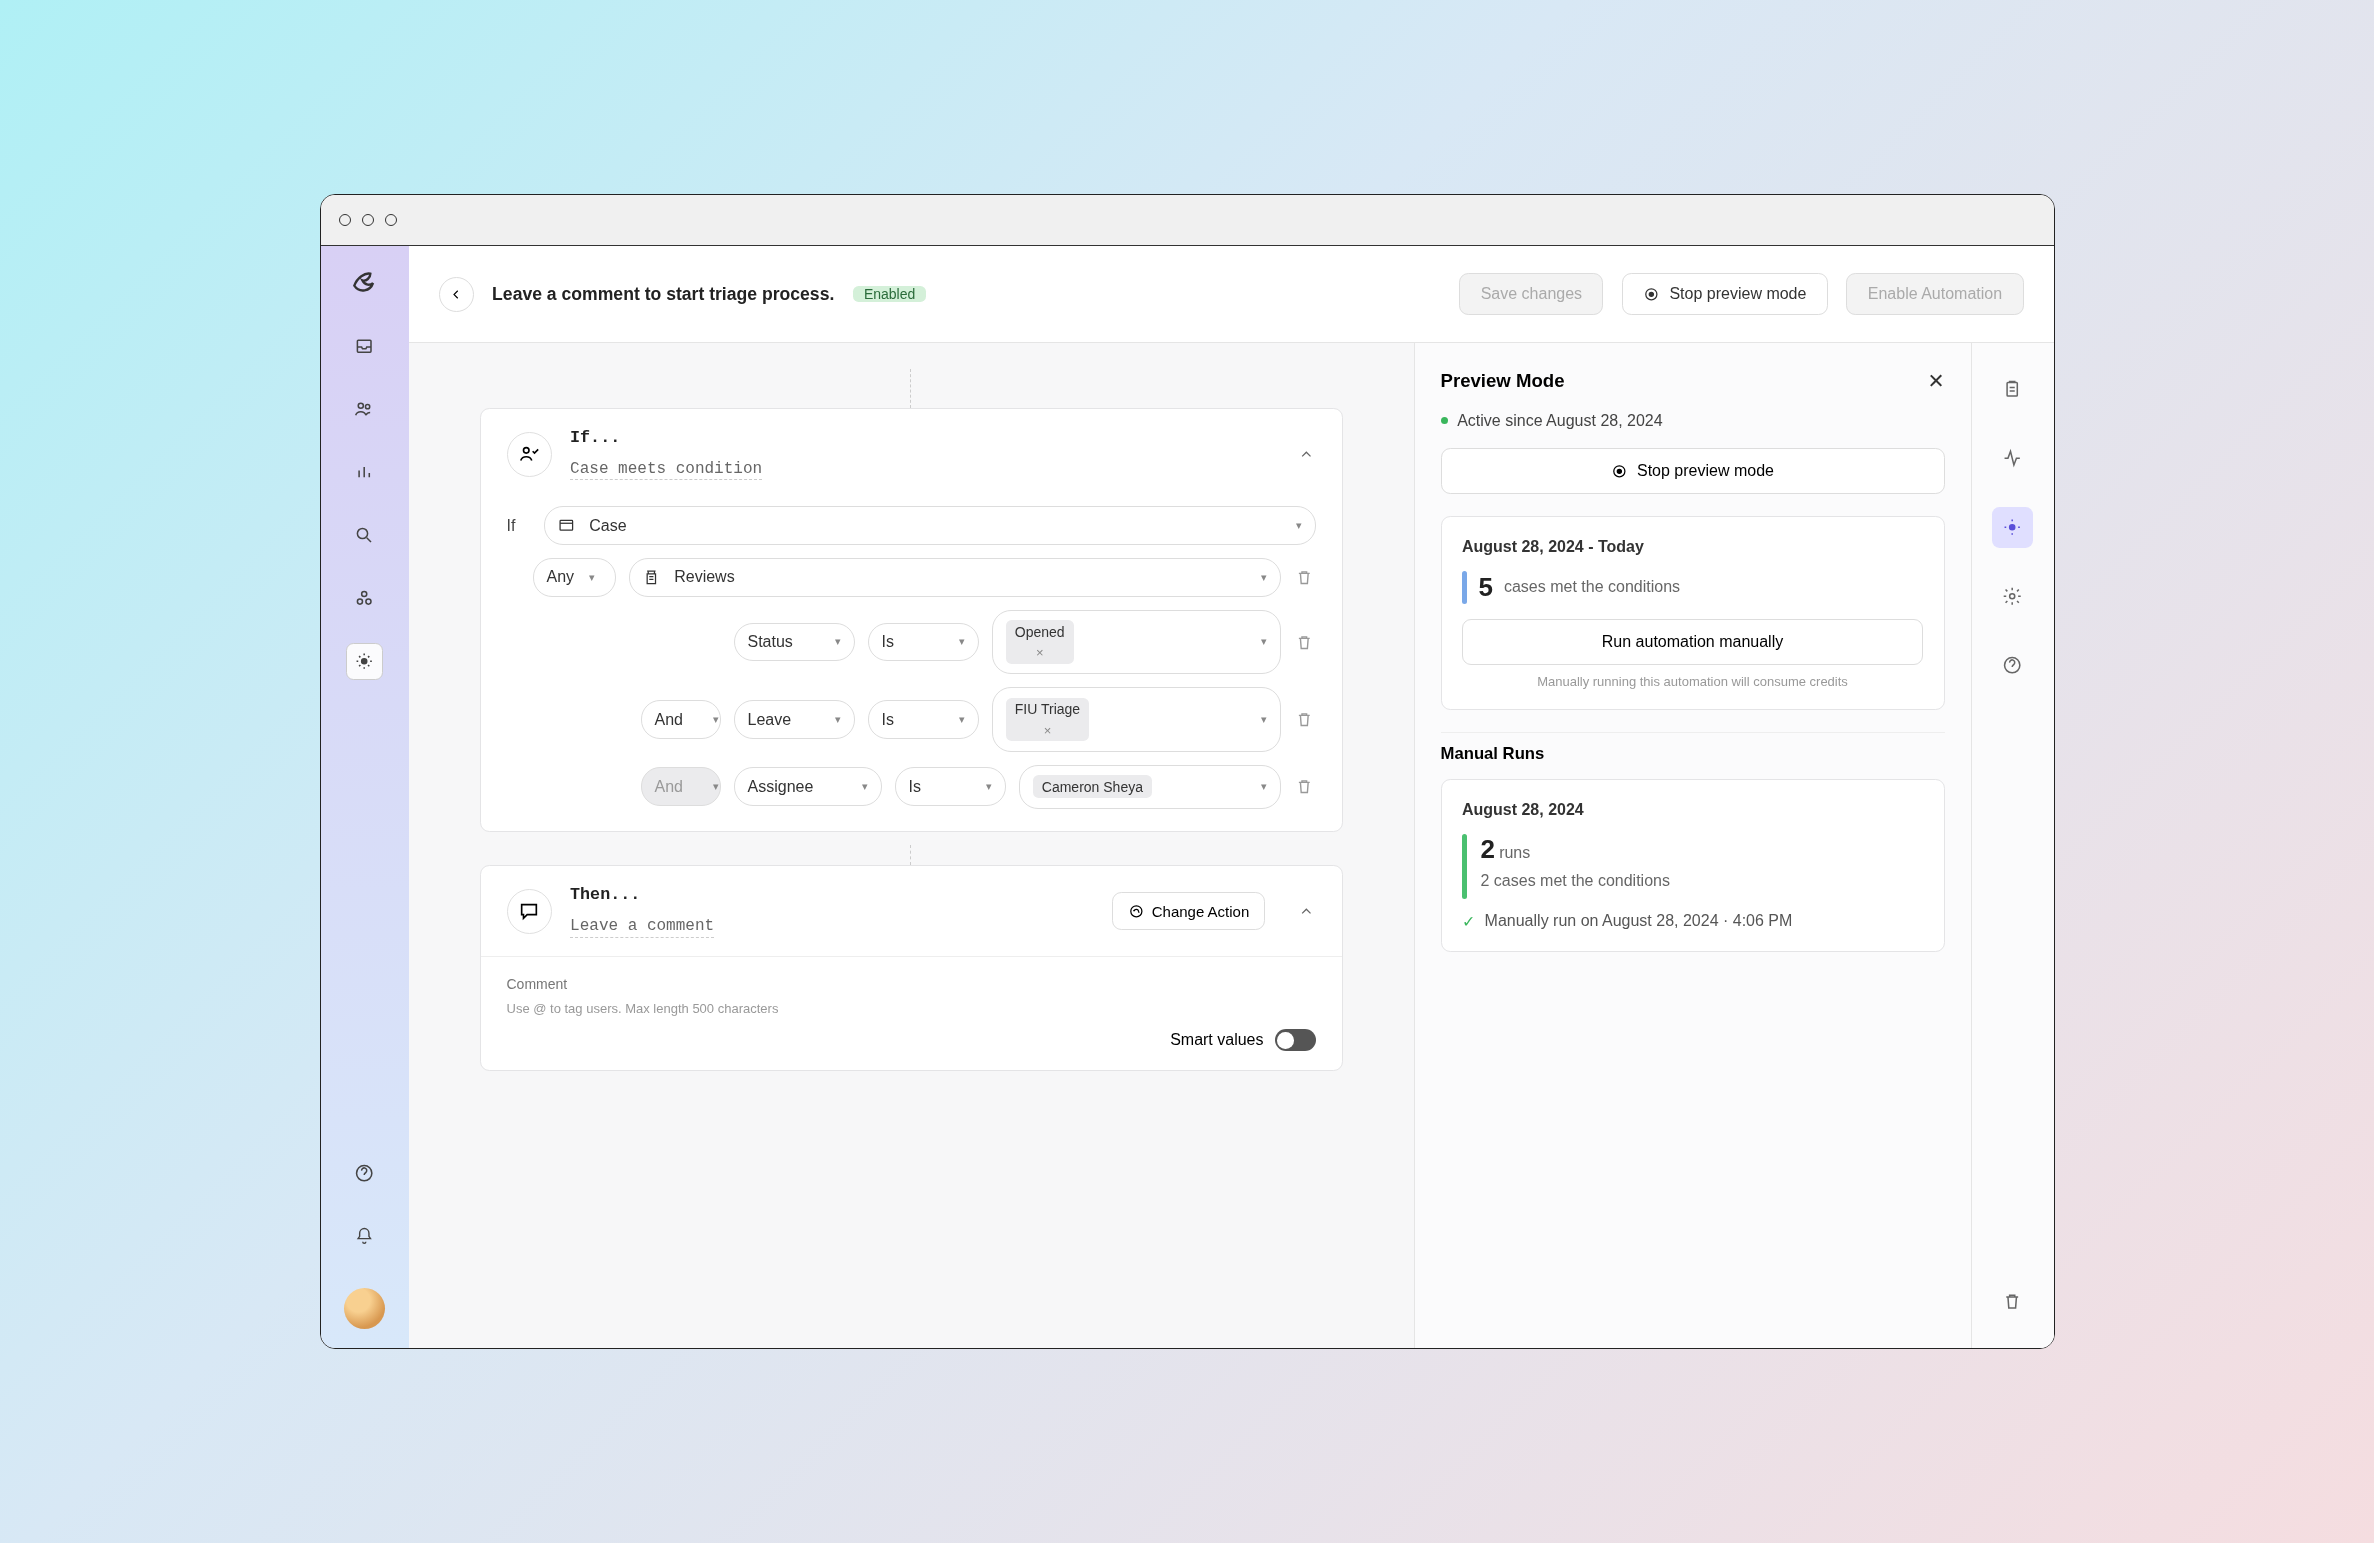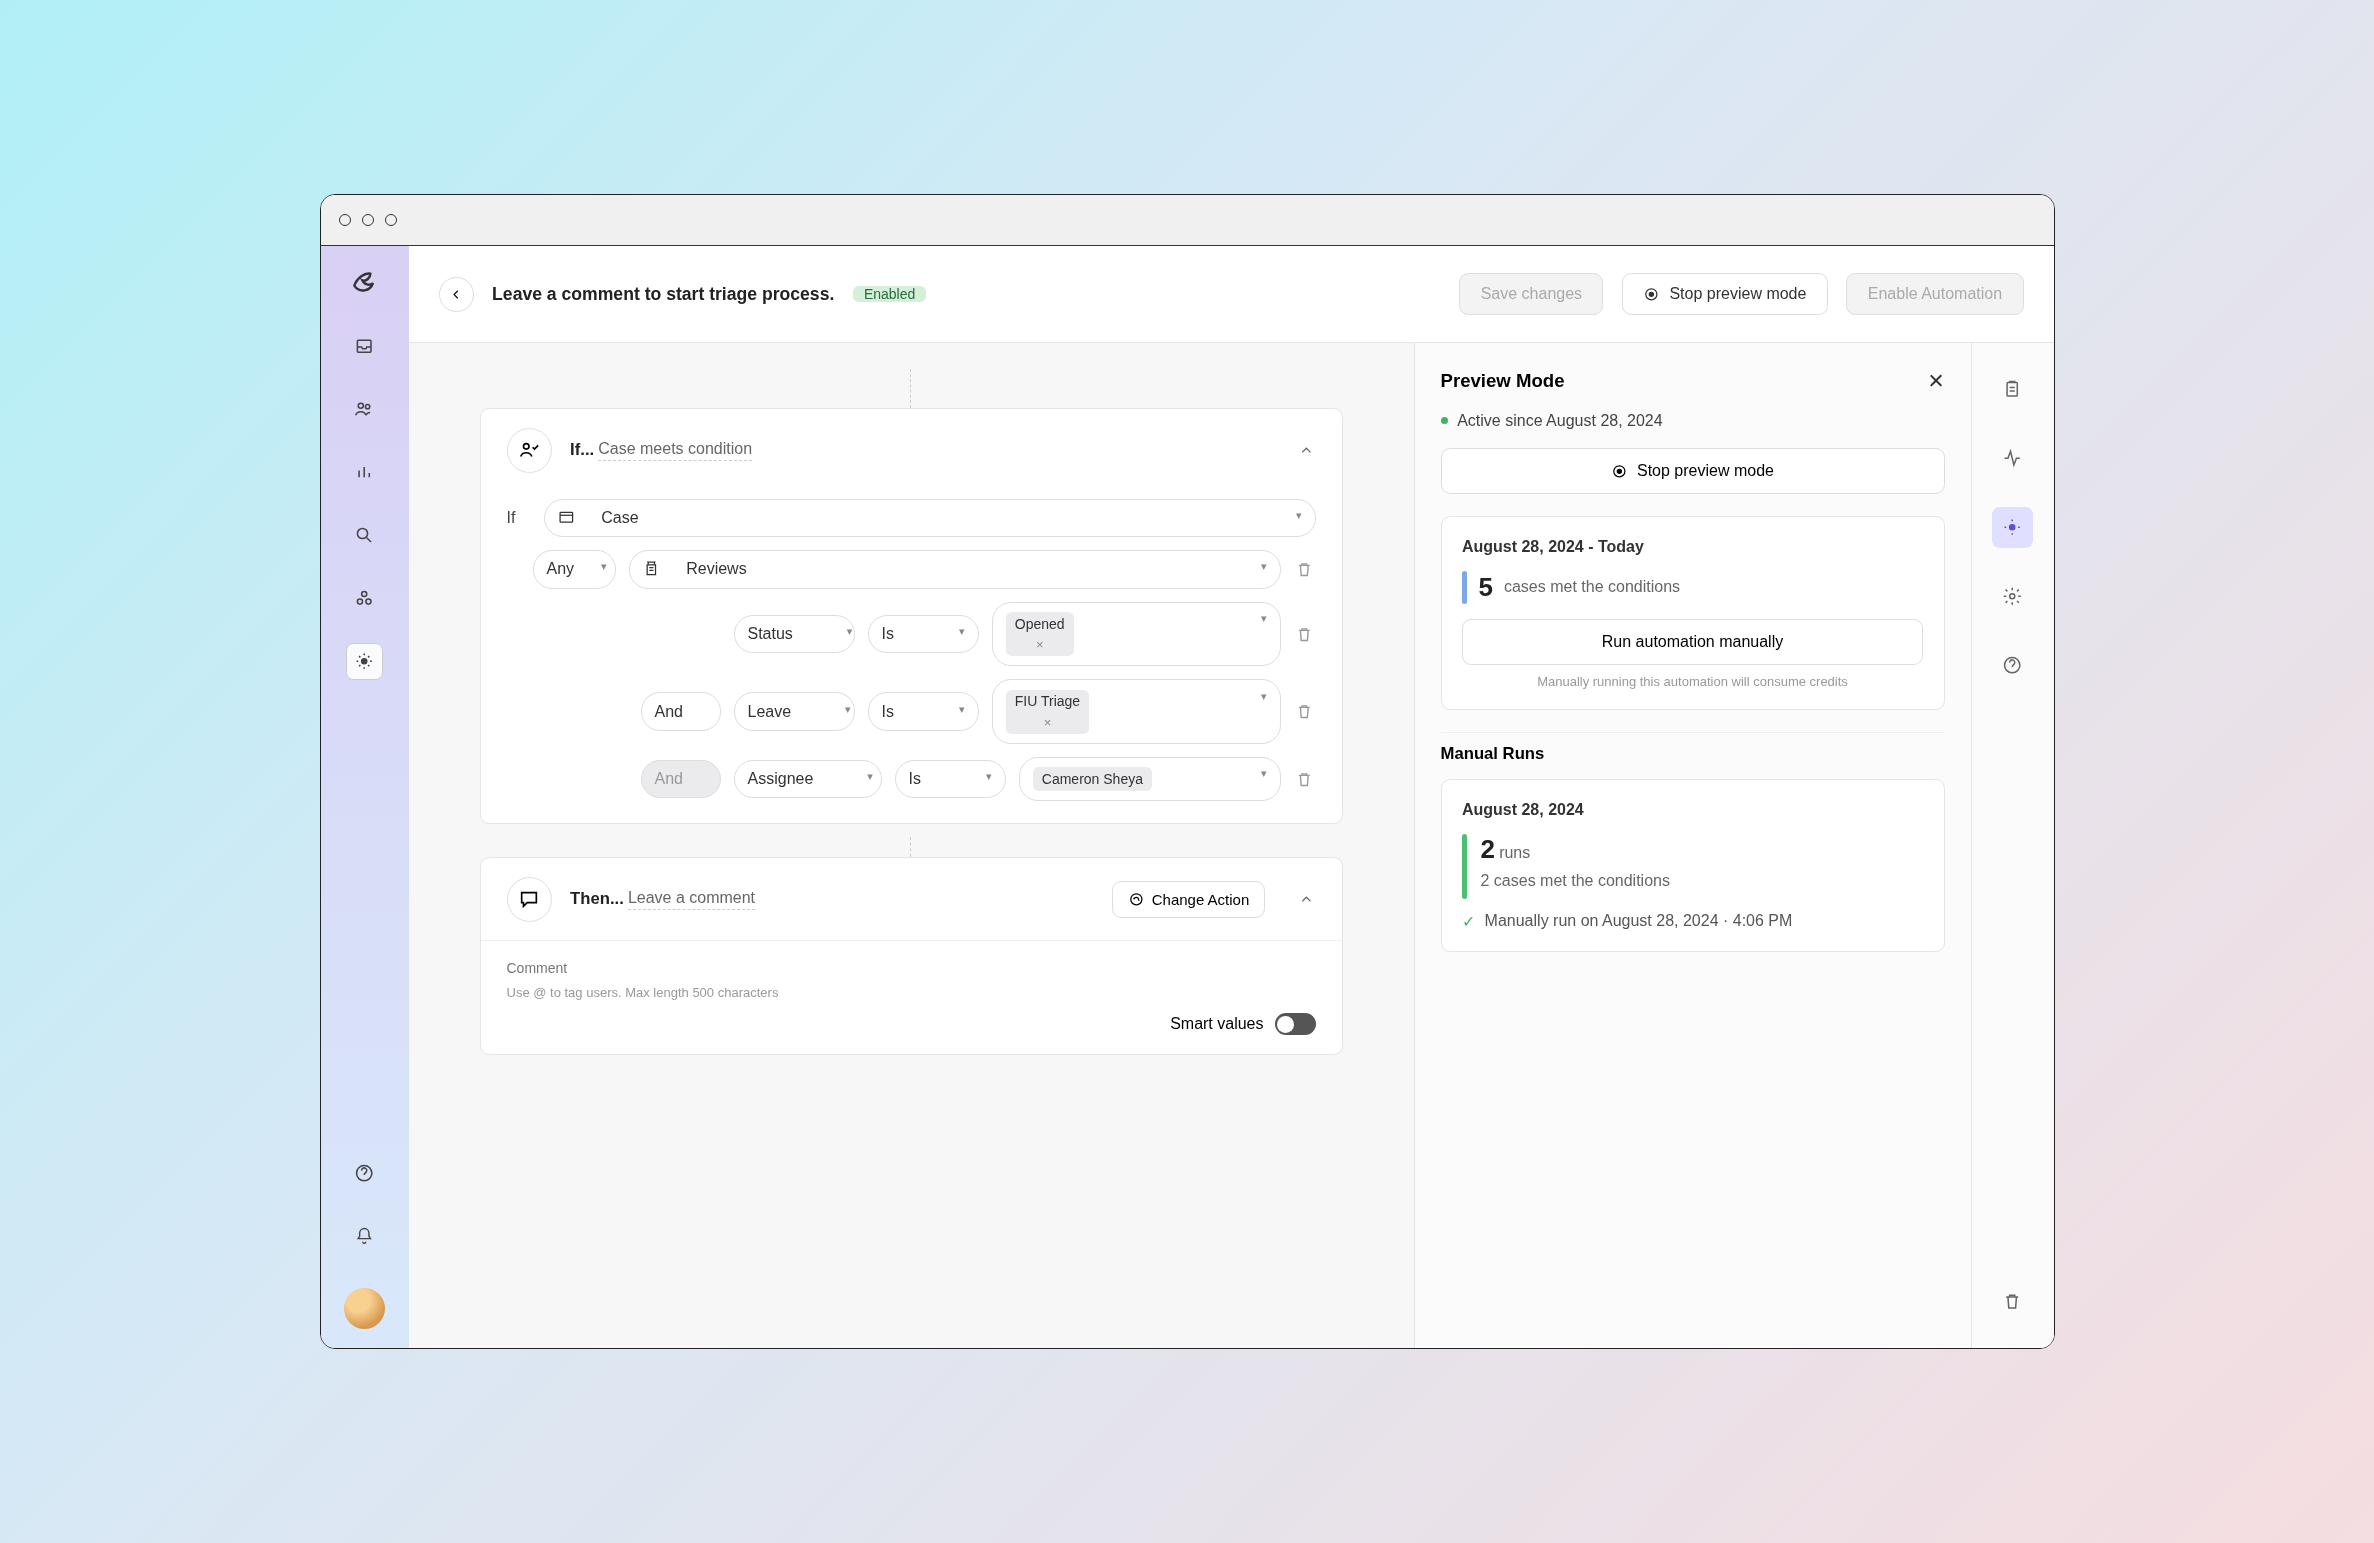--- a/index.html
+++ b/index.html
@@ -56,28 +56,28 @@
 .header-title { font-size:17.6px;font-weight:600;color:#222; }
 .badge-enabled { background:#d4f0d9;color:#2a6b3a;padding:0 11px;border-radius:5.6px;font-size:14px;font-weight:500; }
 .hbar-spacer{flex:1;}
 .btn {padding:11px 20.4px;border:0.9px solid #ddd;border-radius:9.3px;background:#fff;font-size:16px;font-weight:500;color:#333;cursor:pointer;display:inline-flex;align-items:center;gap:9.3px;}
 .btn.disabled{background:#f3f3f3;color:#aaa;cursor:default;}
 .content-row { flex:1;display:flex;overflow:hidden; }
 .center-col { flex:1;padding:26px;overflow:auto;display:flex;flex-direction:column;align-items:center; }
 .card { width:863px;background:#fff;border:0.9px solid #e4e4e6;border-radius:9.3px;margin-bottom:13px; }
 .card-header { display:flex;align-items:center;padding:18.6px 26px;gap:18.6px; }
 .card-icon-circle { width:45px;height:45px;border:0.9px solid #e0e0e0;border-radius:50%;display:flex;align-items:center;justify-content:center;background:#fff; }
-.card-titles { flex:1;display:flex;gap:4px; }
+.card-titles { flex:1;display:flex;flex-direction:column;gap:13px;font-family:Liberation Mono, monospace; }
 .card-title { font-size:16.7px;font-weight:600;color:#222; }
 .card-subtitle { font-size:16px;color:#666;border-bottom:0.9px dashed #ccc;padding-bottom:1.9px;width:fit-content; }
 .chevron-icon{width:18.6px;height:18.6px;display:flex;align-items:center;justify-content:center;color:#666;cursor:pointer;}
 .card-body { padding:7.4px 26px 22px 26px; }
 .cond-row { display:flex;align-items:center;gap:13px;margin-bottom:13px; }
 .cond-label { font-size:16px;color:#444;font-weight:500;min-width:24px; }
-.select-box { border:0.9px solid #ddd;border-radius:19px;padding:9.3px 13px;background:#fff;display:flex;gap:27px;font-size:16px;color:#333;cursor:pointer;position:relative; }
+.select-box { border:0.9px solid #ddd;border-radius:19px;padding:9.3px 13px;background:#fff;display:flex;align-items:center;gap:15px;font-size:16px;color:#333;cursor:pointer;position:relative; }
 .select-box.wide{flex:1;}
 .chev-down{color:#888;font-size:11px;}
 .chev-down::after{content:'▾';}
 .tag-chip{background:#ebebed;border-radius:5.6px;padding:3.7px 9.3px;font-size:14px;display:inline-flex;align-items:center;gap:5.6px;flex-direction:column;}
 .tag-x{font-size:13px;color:#888;cursor:pointer;}
 .trash-icon{width:22px;height:22px;color:#999;cursor:pointer;display:flex;align-items:center;justify-content:center;}
 .nested-indent{margin-left:134px;}
 .connector { width:1.9px;height:13px;border-left:1.9px dashed #ccc;margin:0 auto; }
 .comment-section { border-top:0.9px solid #eee;padding:18.6px 26px; }
 .field-label{font-size:14px;color:#777;margin-bottom:9.3px;}

